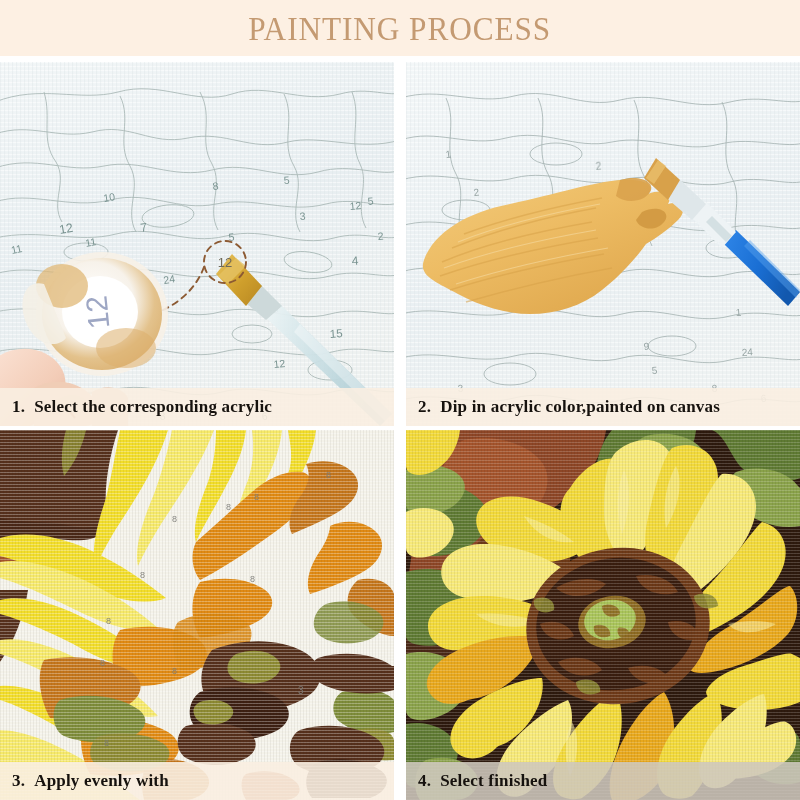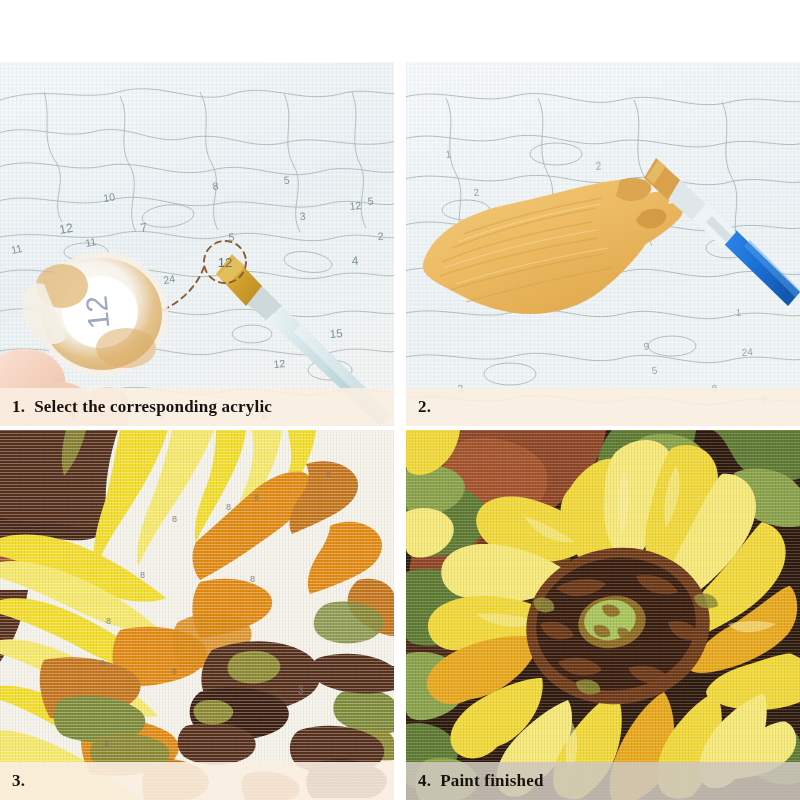--- a/index.html
+++ b/index.html
@@ -56,20 +56,23 @@
   .caption .txt { }
 
   
   .numlabel { font-family: "Liberation Sans", sans-serif; }
 </style>
 </head>
 <body>
 
 <div class="page">
 
+  <div class="header">
+    <div class="header-title">PAINTING PROCESS</div>
+  </div>
 
   <div class="grid">
 
     <div class="panel panel-1">
       <svg class="art" viewBox="0 0 394 364" preserveAspectRatio="none">
         <defs>
           <linearGradient id="cv1" x1="0" y1="0" x2="0.4" y2="1">
             <stop offset="0%" stop-color="#f2f6f7"></stop>
             <stop offset="55%" stop-color="#e8eef1"></stop>
             <stop offset="100%" stop-color="#eef1f0"></stop>
@@ -280,20 +283,21 @@
           <path d="M330,170 L300,140 L286,156 L316,186 Z" fill="#eef3f5"></path>
           <path d="M326,174 L306,154 L300,160 L320,180 Z" fill="#c9d7dc" opacity="0.7"></path>
           <path d="M300,142 L270,114 L256,132 L286,158 Z" fill="#dfe7ea"></path>
           <path d="M274,118 L250,96 L238,116 L262,138 Z" fill="#d8a14a"></path>
           <path d="M252,98 L240,116 L248,122 L260,104 Z" fill="#e9bd6a" opacity="0.85"></path>
         </g>
       </svg>
 
       <div class="caption light">
         <span class="num">2.</span>
+        <span class="txt">Dip in acrylic color,painted on canvas</span>
       </div>
     </div>
 
     <div class="panel panel-3">
       <svg class="art" viewBox="0 0 394 370" preserveAspectRatio="none">
         <defs>
           <pattern id="weave3" width="3" height="3" patternUnits="userSpaceOnUse">
             <rect width="3" height="1" fill="#ffffff" opacity="0.30"></rect>
             <rect width="1" height="3" fill="#000000" opacity="0.05"></rect>
           </pattern>
@@ -370,20 +374,21 @@
           <text x="106" y="194">8</text>
           <text x="100" y="236">8</text>
           <text x="172" y="244">8</text>
           <text x="104" y="316">8</text>
           <text x="298" y="264" font-size="10">3</text>
         </g>
       </svg>
 
       <div class="caption light">
         <span class="num">3.</span>
+        <span class="txt">Apply evenly with</span>
       </div>
     </div>
 
     <div class="panel panel-4">
       <svg class="art" viewBox="0 0 394 370" preserveAspectRatio="none">
         <defs>
           <pattern id="weave4" width="3" height="3" patternUnits="userSpaceOnUse">
             <rect width="3" height="1" fill="#ffffff" opacity="0.18"></rect>
             <rect width="1" height="3" fill="#000000" opacity="0.06"></rect>
           </pattern>
@@ -477,18 +482,18 @@
         <g>
           <path d="M0,0 L54,0 C52,18 42,34 26,42 C12,48 0,44 0,36 Z" fill="#f2d93a"></path>
           <path d="M0,82 C16,74 38,78 46,92 C52,104 42,120 24,126 C10,130 0,126 0,118 Z" fill="#f7e978"></path>
         </g>
 
         <rect x="0" y="0" width="394" height="370" fill="url(#weave4)"></rect>
       </svg>
 
       <div class="caption dim">
         <span class="num">4.</span>
-        <span class="txt">Paint finished</span>
+        <span class="txt">Select finished</span>
       </div>
     </div>
 
   </div>
 </div>
 
 </body></html>

